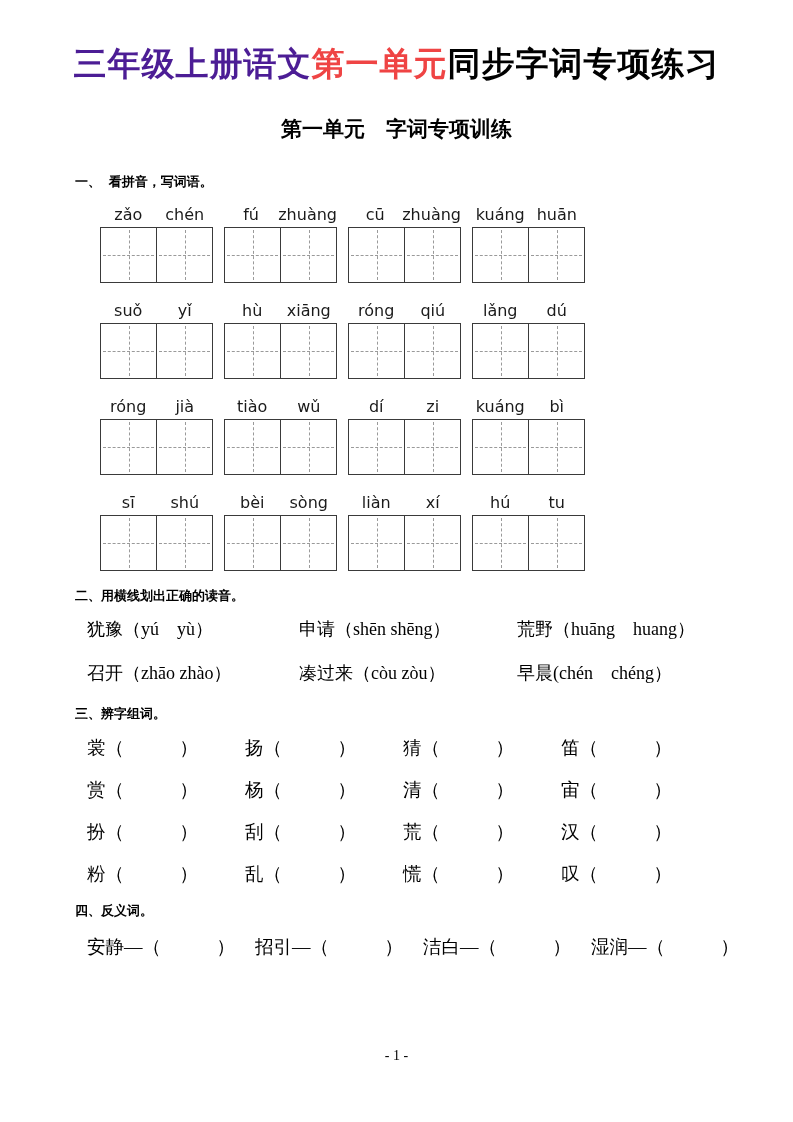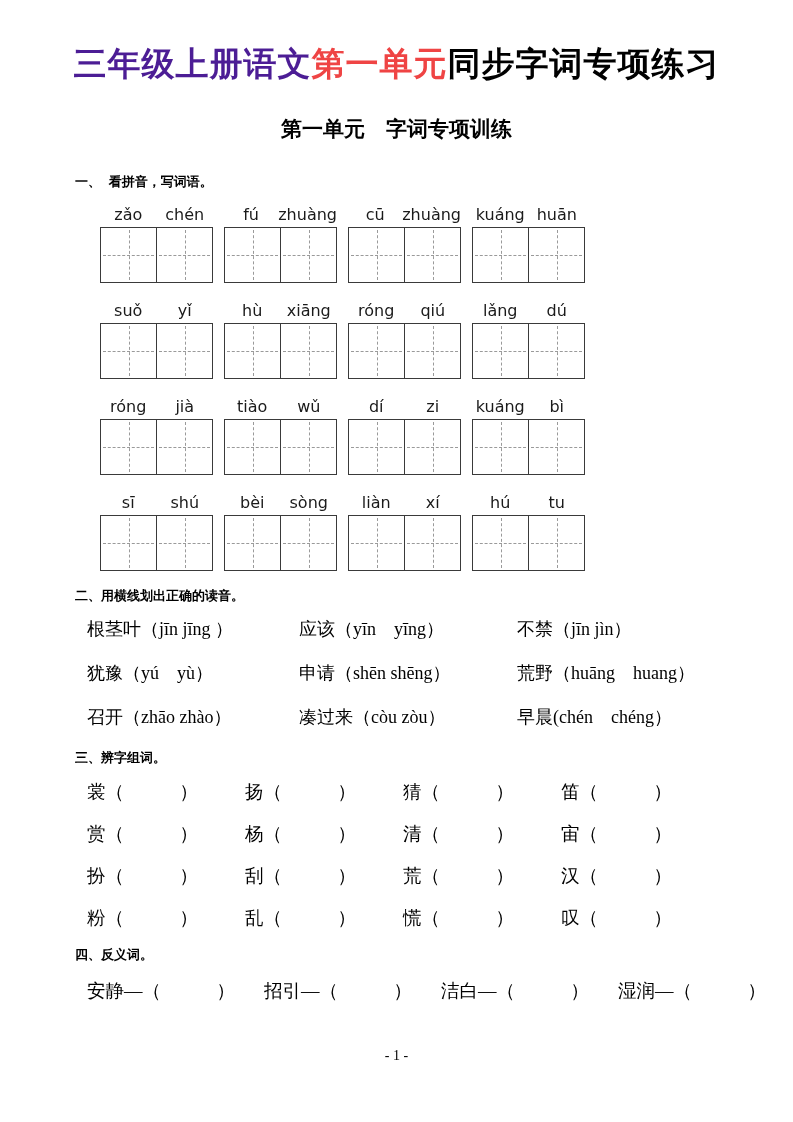--- a/index.html
+++ b/index.html
@@ -60,21 +60,21 @@
   .sound-item { white-space: nowrap; }
 
   
   .word-grid {
     display: grid; grid-template-columns: repeat(4, 158px);
     row-gap: 17px; font-size: 18.5px; padding-left: 12px; margin-top: 12px;
   }
   .wf-cell { white-space: nowrap; }
 
   
-  .antonym-row { display: flex; gap: 29px; font-size: 18.5px; padding-left: 12px; margin-top: 14px; }
+  .antonym-row { display: flex; gap: 20px; font-size: 18.5px; padding-left: 12px; margin-top: 14px; }
   .ant-item { white-space: nowrap; }
 
   .footer {
     position: absolute; left: 0; right: 0; bottom: 58px;
     text-align: center; font-size: 14px;
   }
 </style>
 </head>
 <body>
 
@@ -256,25 +256,20 @@
                 <div class="cell"></div>
               </div>
             </div>
           </div>
         </div>
     </div>
 
     <div class="section">
       <div class="sec-heading">二、用横线划出正确的读音。</div>
       <div class="sound-rows">
-          <div class="sound-row">
-            <span class="sound-item">根茎叶（jīn jīng ）</span>
-            <span class="sound-item">应该（yīn　yīng）</span>
-            <span class="sound-item">不禁（jīn jìn）</span>
-          </div>
           <div class="sound-row">
             <span class="sound-item">犹豫（yú　yù）</span>
             <span class="sound-item">申请（shēn shēng）</span>
             <span class="sound-item">荒野（huāng　huang）</span>
           </div>
           <div class="sound-row">
             <span class="sound-item">召开（zhāo zhào）</span>
             <span class="sound-item">凑过来（còu zòu）</span>
             <span class="sound-item">早晨(chén　chéng）</span>
           </div>

